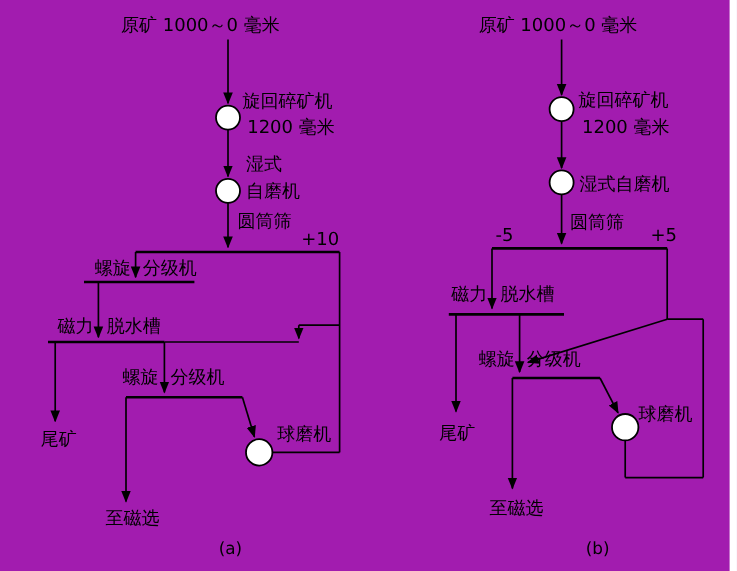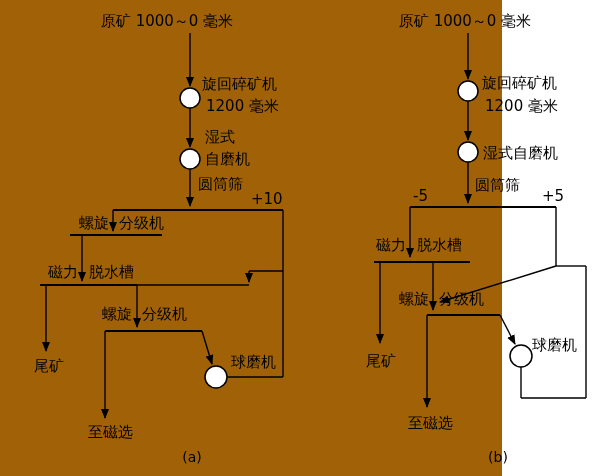--- a/index.html
+++ b/index.html
@@ -1,16 +1,16 @@
 <!DOCTYPE html>
 <html><head>
 <meta charset="utf-8">
 <style>
   html,body{margin:0;padding:0;background:#fff;}
-  #stage{width:502px;height:476px;position:relative;background:#a16207;}
+  #stage{width:608px;height:476px;position:relative;background:#a21caf;}
   svg line{stroke:#000;stroke-width:1.4;}
   svg line.bar{stroke-width:2.2;}
   svg circle{fill:#fff;stroke:#000;stroke-width:1.5;}
   svg text{font-family:"DejaVu Sans","Liberation Sans",sans-serif;font-size:15px;fill:#000;}
   svg text.cap{font-size:14px;}
 </style>
 </head>
 <body>
 
 <div id="stage">

